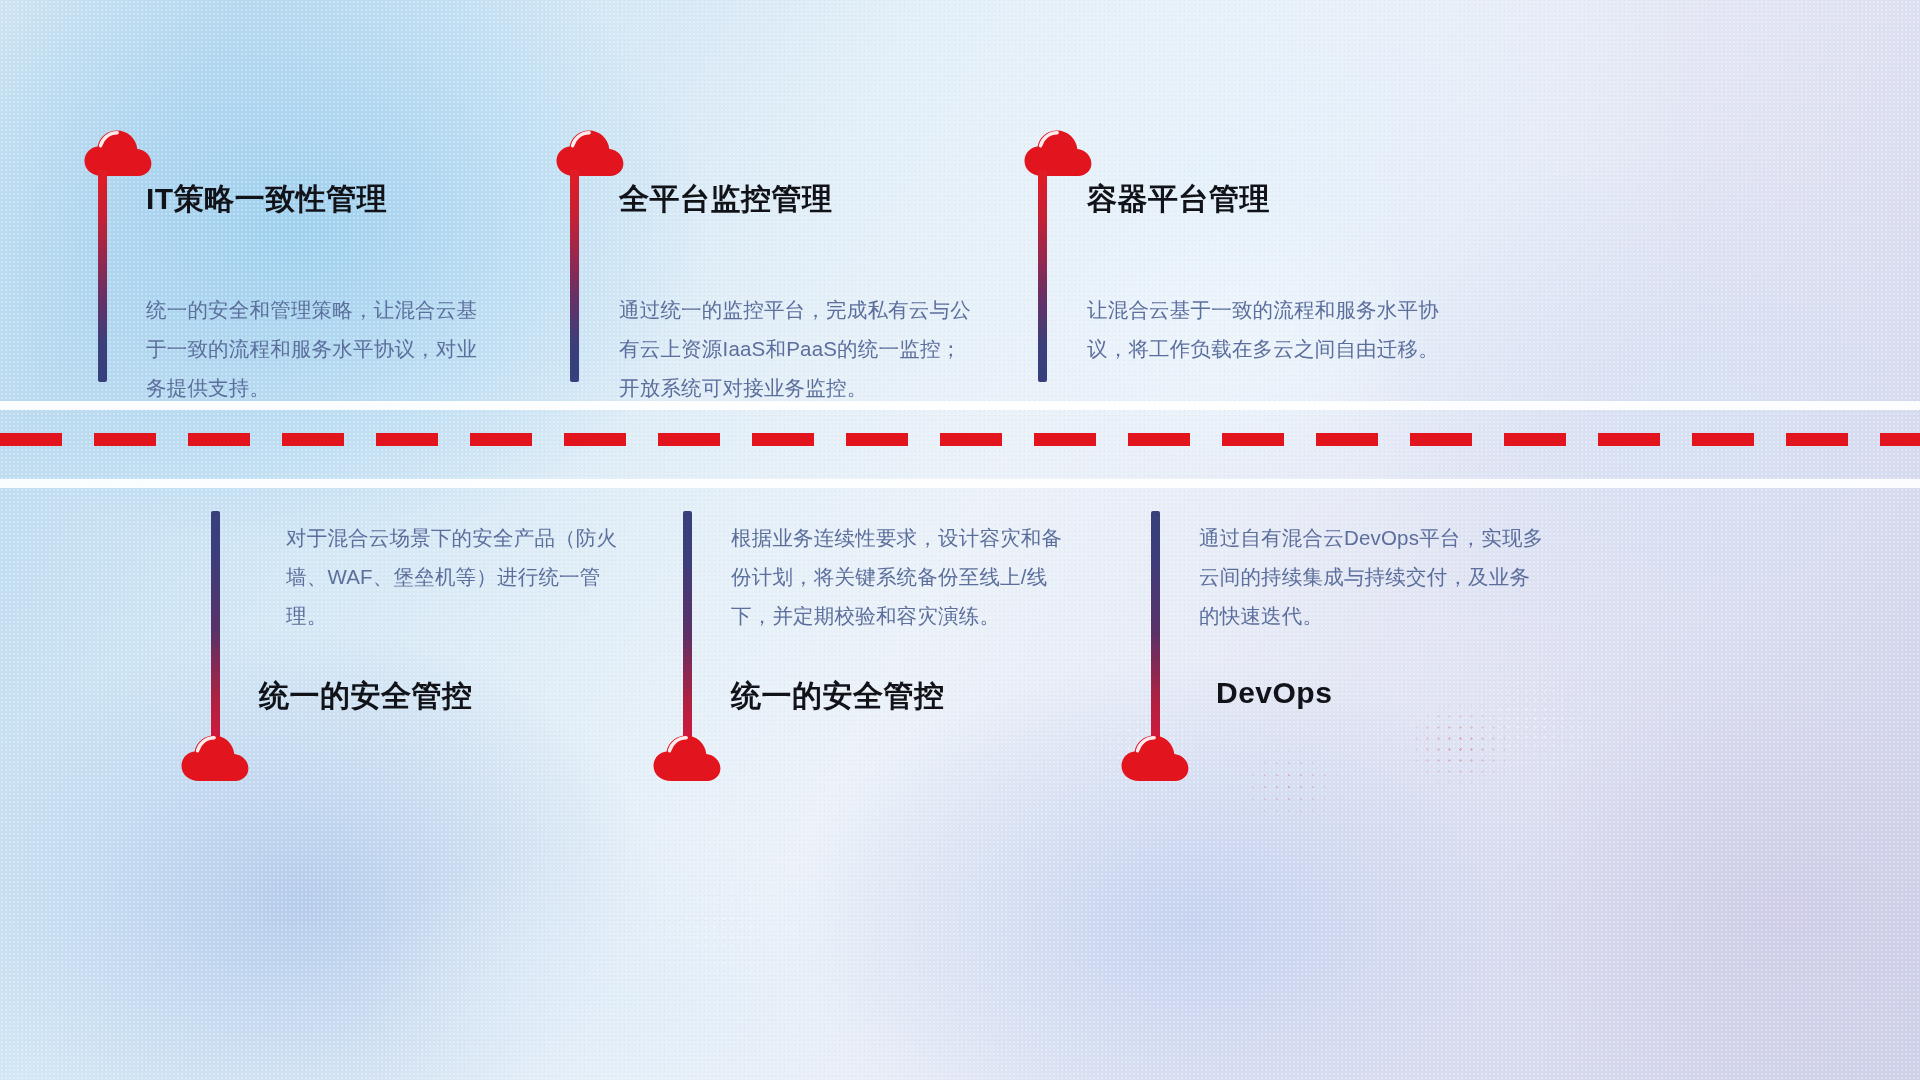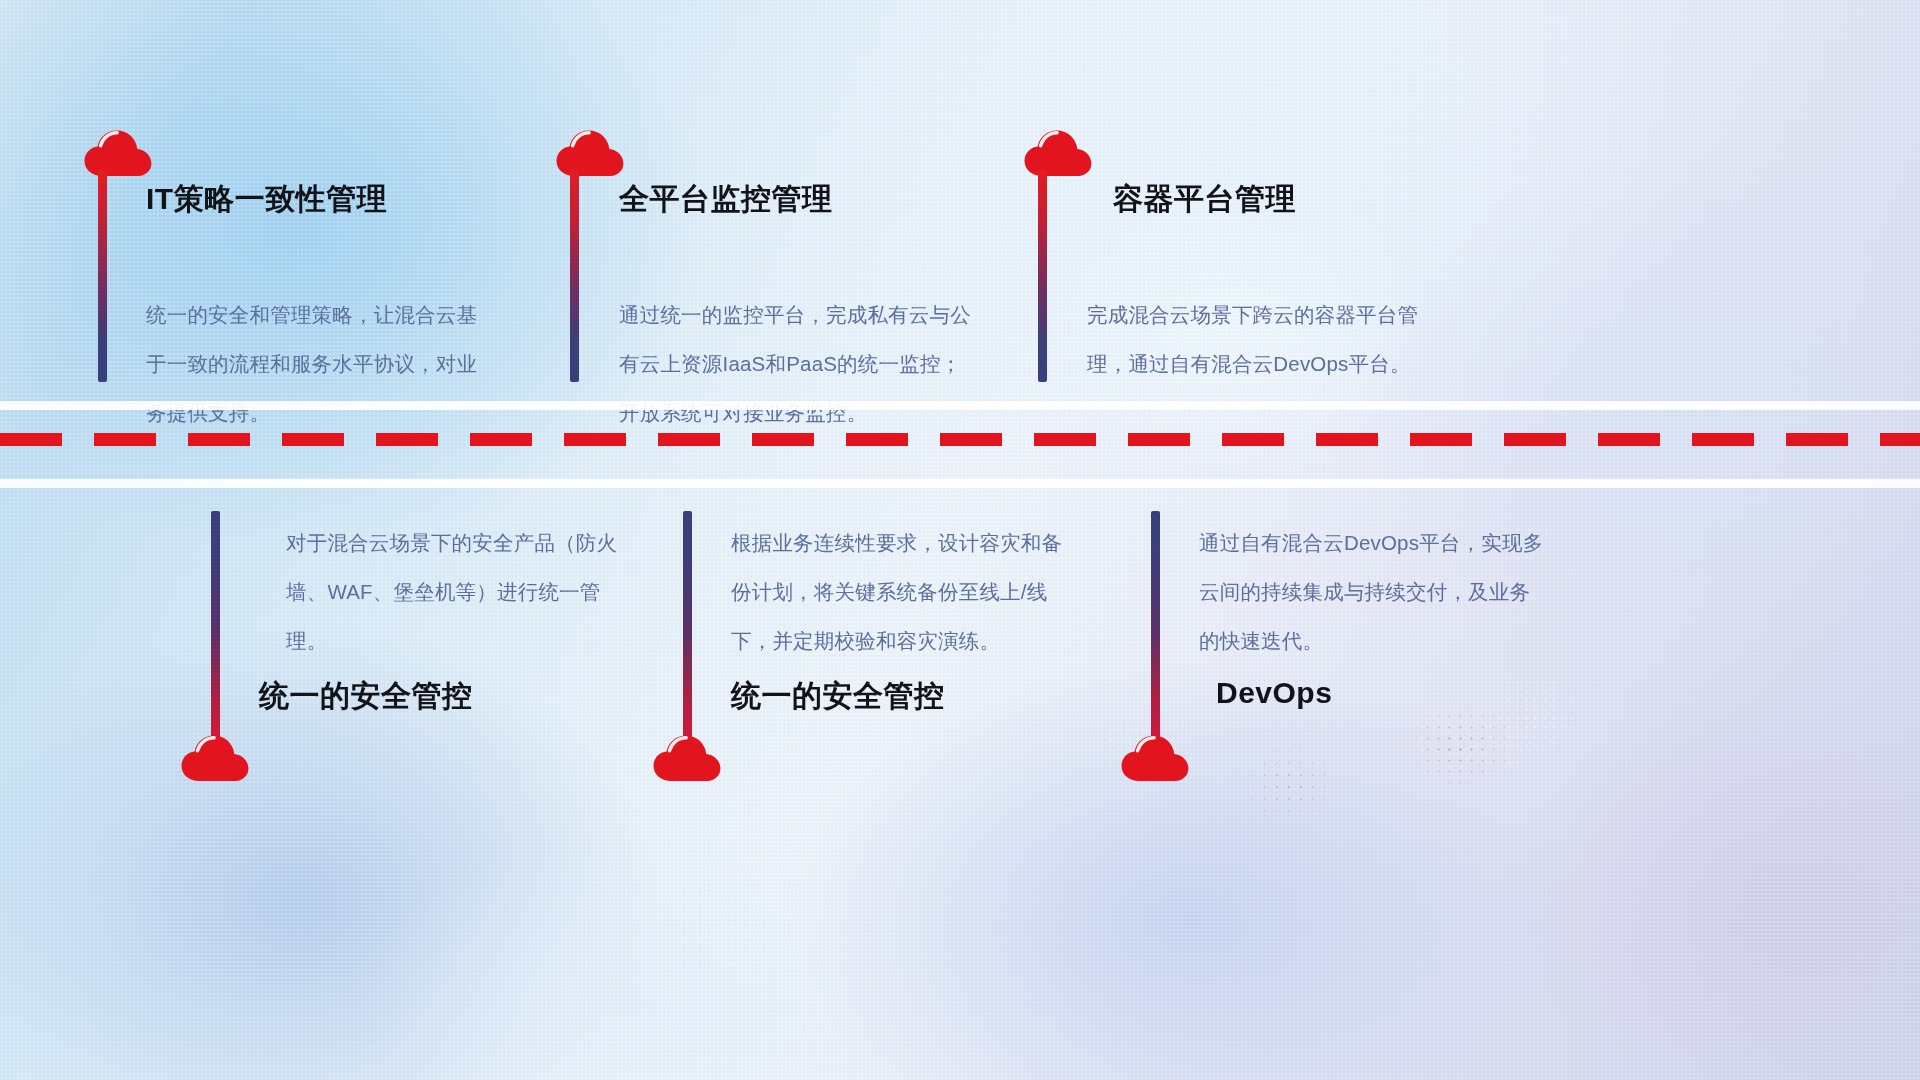--- a/index.html
+++ b/index.html
@@ -127,21 +127,21 @@
     position: absolute;
     font-size: 30px;
     font-weight: 700;
     color: #111318;
     letter-spacing: 0.5px;
     white-space: nowrap;
   }
   .body {
     position: absolute;
     font-size: 20.5px;
-    line-height: 49px;
+    line-height: 39px;
     color: #5b6e9c;
     letter-spacing: 0.2px;
   }
 </style>
 </head>
 <body>
 
 <div id="stage">
 
   <div class="bloom b1"></div>
@@ -184,22 +184,22 @@
   </div>
 
   <div class="col">
     <div class="cloud" style="left:1024px; top:130px;">
       <svg viewBox="0 0 68 48" width="68" height="48" aria-hidden="true">
         <path d="M18.5 46 C7.2 46 0.5 39.2 0.5 30.8 C0.5 23.2 6.1 17.2 13.6 16.4 C15.4 7.2 23.3 0.6 32.9 0.6 C43.6 0.6 52.2 8.6 53.3 19 C61.4 19.9 67.4 26.1 67.4 33.6 C67.4 40.6 61.7 46 54.2 46 Z" fill="#e2141e"></path>
         <path d="M16.5 15.8 C18.6 8.2 25.3 2.8 33.2 2.8" stroke="#ffffff" stroke-width="3.4" stroke-linecap="round" fill="none" opacity="0.92"></path>
       </svg>
     </div>
     <div class="stem down" style="left:1038px; top:170px; height:212px;"></div>
-    <div class="title" style="left:1087px; top:179px;margin-left:26px;">容器平台管理</div>
-    <div class="body" style="left:1087px; top:290px; width:355px;">完成混合云场景下跨云的容器平台管理，通过自有混合云DevOps平台。</div>
+    <div class="title" style="left:1087px; top:179px;">容器平台管理</div>
+    <div class="body" style="left:1087px; top:290px; width:355px;">让混合云基于一致的流程和服务水平协议，将工作负载在多云之间自由迁移。</div>
   </div>
 
   <div class="divider" style="top:401px; height:91px;">
     <div class="rule-white top"></div>
     <div class="rule-dashed"></div>
     <div class="rule-white bot"></div>
   </div>
 
   <div class="col">
     <div class="stem up" style="left:211px; top:511px; height:232px;"></div>

